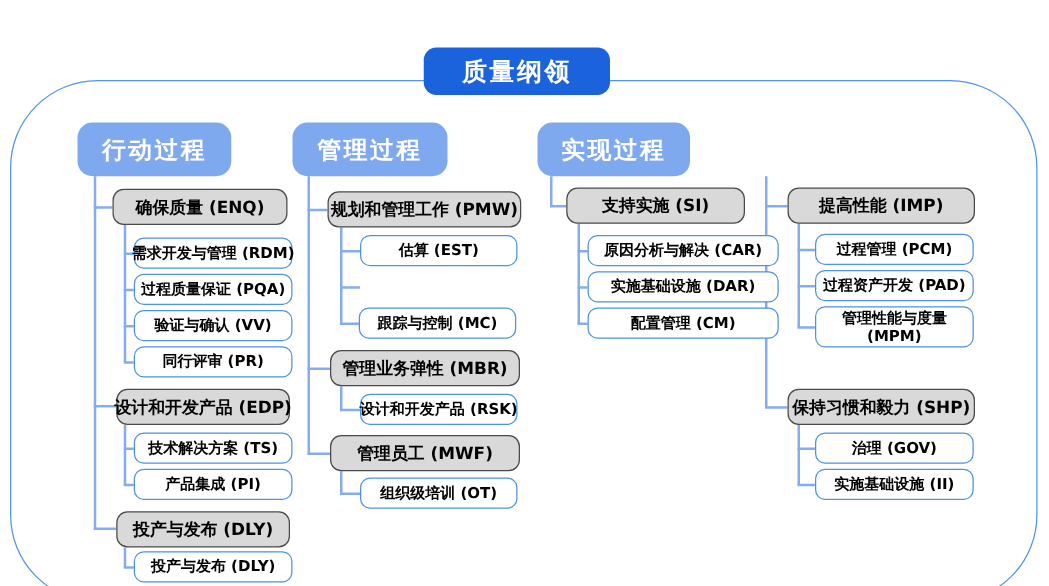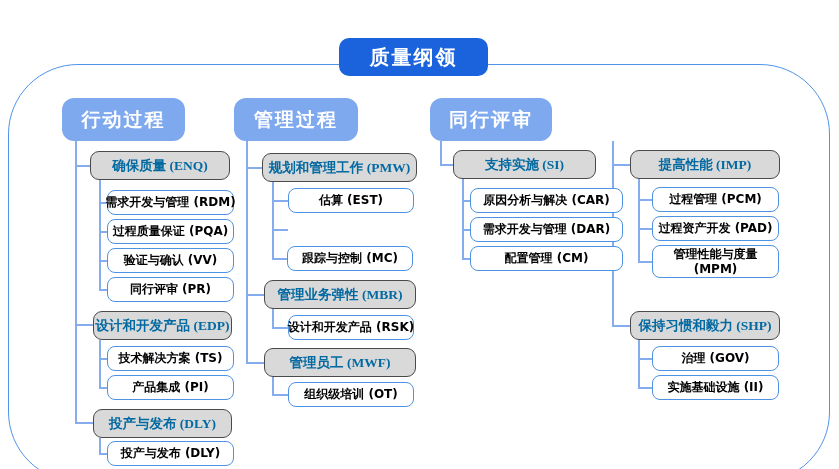--- a/index.html
+++ b/index.html
@@ -26,23 +26,23 @@
     background:var(--title-bg);border-radius:10px;color:#fff;font-size:20px;font-weight:bold;
     letter-spacing:2px;display:flex;align-items:center;justify-content:center;box-sizing:border-box;
   }
   .hdr{
     position:absolute;height:43px;z-index:2;background:var(--header-bg);border-radius:12px;
     color:#fff;font-size:19px;font-weight:bold;letter-spacing:2px;
     display:flex;align-items:center;justify-content:center;box-sizing:border-box;
   }
   .grp{
     position:absolute;height:29px;z-index:2;background:var(--group-bg);
-    border:1.6px solid var(--group-border);border-radius:9px;color:#0369a1;
+    border:1.6px solid var(--group-border);border-radius:9px;color:#000000;
     font-size:13.5px;font-weight:bold;white-space:nowrap;
-    display:flex;align-items:center;justify-content:center;box-sizing:border-box;font-family:Liberation Serif, serif;
+    display:flex;align-items:center;justify-content:center;box-sizing:border-box;
   }
   .leaf{
     position:absolute;height:25px;z-index:2;background:#fff;
     border:1.4px solid var(--leaf-border);border-radius:8px;color:#000;
     font-size:12px;font-weight:bold;white-space:nowrap;
     display:flex;align-items:center;justify-content:center;box-sizing:border-box;text-align:center;
   }
   .leaf.wrap{white-space:normal;line-height:1.2;}
   .vl{position:absolute;width:1.6px;background:var(--connector);z-index:1;}
   .hl{position:absolute;height:1.6px;background:var(--connector);z-index:1;}
@@ -51,21 +51,21 @@
 <body>
 
 <div class="canvas">
 
   <div class="frame"></div>
 
   <div class="title">质量纲领</div>
 
   <div class="hdr" style="left:62px;top:70px;width:123px">行动过程</div>
   <div class="hdr" style="left:234px;top:70px;width:124px">管理过程</div>
-  <div class="hdr" style="left:430px;top:70px;width:122px">同行评审</div>
+  <div class="hdr" style="left:430px;top:70px;width:122px">实现过程</div>
 
   <div class="grp" style="left:90px;top:123px;width:140px">确保质量 (ENQ)</div>
   <div class="leaf" style="left:107px;top:162px;width:127px">需求开发与管理 (RDM)</div>
   <div class="leaf" style="left:107px;top:191px;width:127px">过程质量保证 (PQA)</div>
   <div class="leaf" style="left:107px;top:220px;width:127px">验证与确认 (VV)</div>
   <div class="leaf" style="left:107px;top:249px;width:127px">同行评审 (PR)</div>
   <div class="grp" style="left:93px;top:283px;width:139px">设计和开发产品 (EDP)</div>
   <div class="leaf" style="left:107px;top:318px;width:127px">技术解决方案 (TS)</div>
   <div class="leaf" style="left:107px;top:347px;width:127px">产品集成 (PI)</div>
   <div class="grp" style="left:93px;top:381px;width:139px">投产与发布 (DLY)</div>
@@ -74,21 +74,21 @@
   <div class="grp" style="left:262px;top:125px;width:155px">规划和管理工作 (PMW)</div>
   <div class="leaf" style="left:288px;top:160px;width:126px">估算 (EST)</div>
   <div class="leaf" style="left:287px;top:218px;width:126px">跟踪与控制 (MC)</div>
   <div class="grp" style="left:264px;top:252px;width:152px">管理业务弹性 (MBR)</div>
   <div class="leaf" style="left:288px;top:287px;width:126px">设计和开发产品 (RSK)</div>
   <div class="grp" style="left:264px;top:320px;width:152px">管理员工 (MWF)</div>
   <div class="leaf" style="left:288px;top:354px;width:126px">组织级培训 (OT)</div>
 
   <div class="grp" style="left:453px;top:122px;width:143px">支持实施 (SI)</div>
   <div class="leaf" style="left:470px;top:160px;width:153px">原因分析与解决 (CAR)</div>
-  <div class="leaf" style="left:470px;top:189px;width:153px">需求开发与管理 (DAR)</div>
+  <div class="leaf" style="left:470px;top:189px;width:153px">实施基础设施 (DAR)</div>
   <div class="leaf" style="left:470px;top:218px;width:153px">配置管理 (CM)</div>
 
   <div class="grp" style="left:630px;top:122px;width:150px">提高性能 (IMP)</div>
   <div class="leaf" style="left:652px;top:159px;width:127px">过程管理 (PCM)</div>
   <div class="leaf" style="left:652px;top:188px;width:127px">过程资产开发 (PAD)</div>
   <div class="leaf wrap" style="left:652px;top:217px;width:127px;height:33px">管理性能与度量 (MPM)</div>
   <div class="grp" style="left:630px;top:283px;width:150px">保持习惯和毅力 (SHP)</div>
   <div class="leaf" style="left:652px;top:318px;width:127px">治理 (GOV)</div>
   <div class="leaf" style="left:652px;top:347px;width:127px">实施基础设施 (II)</div>
 

